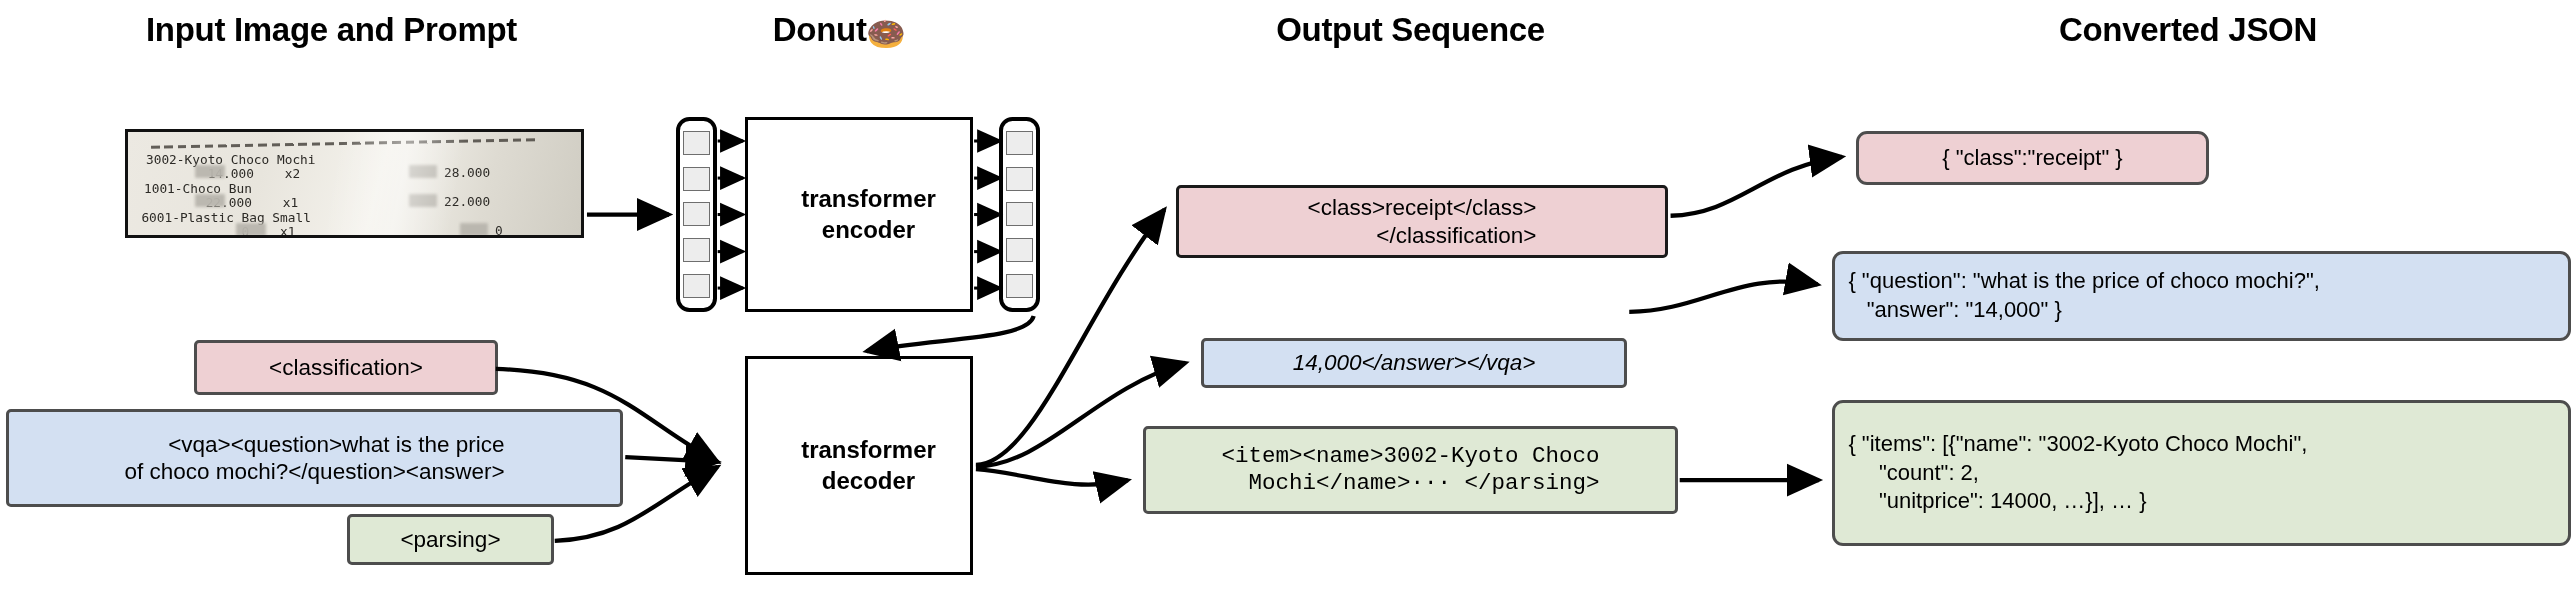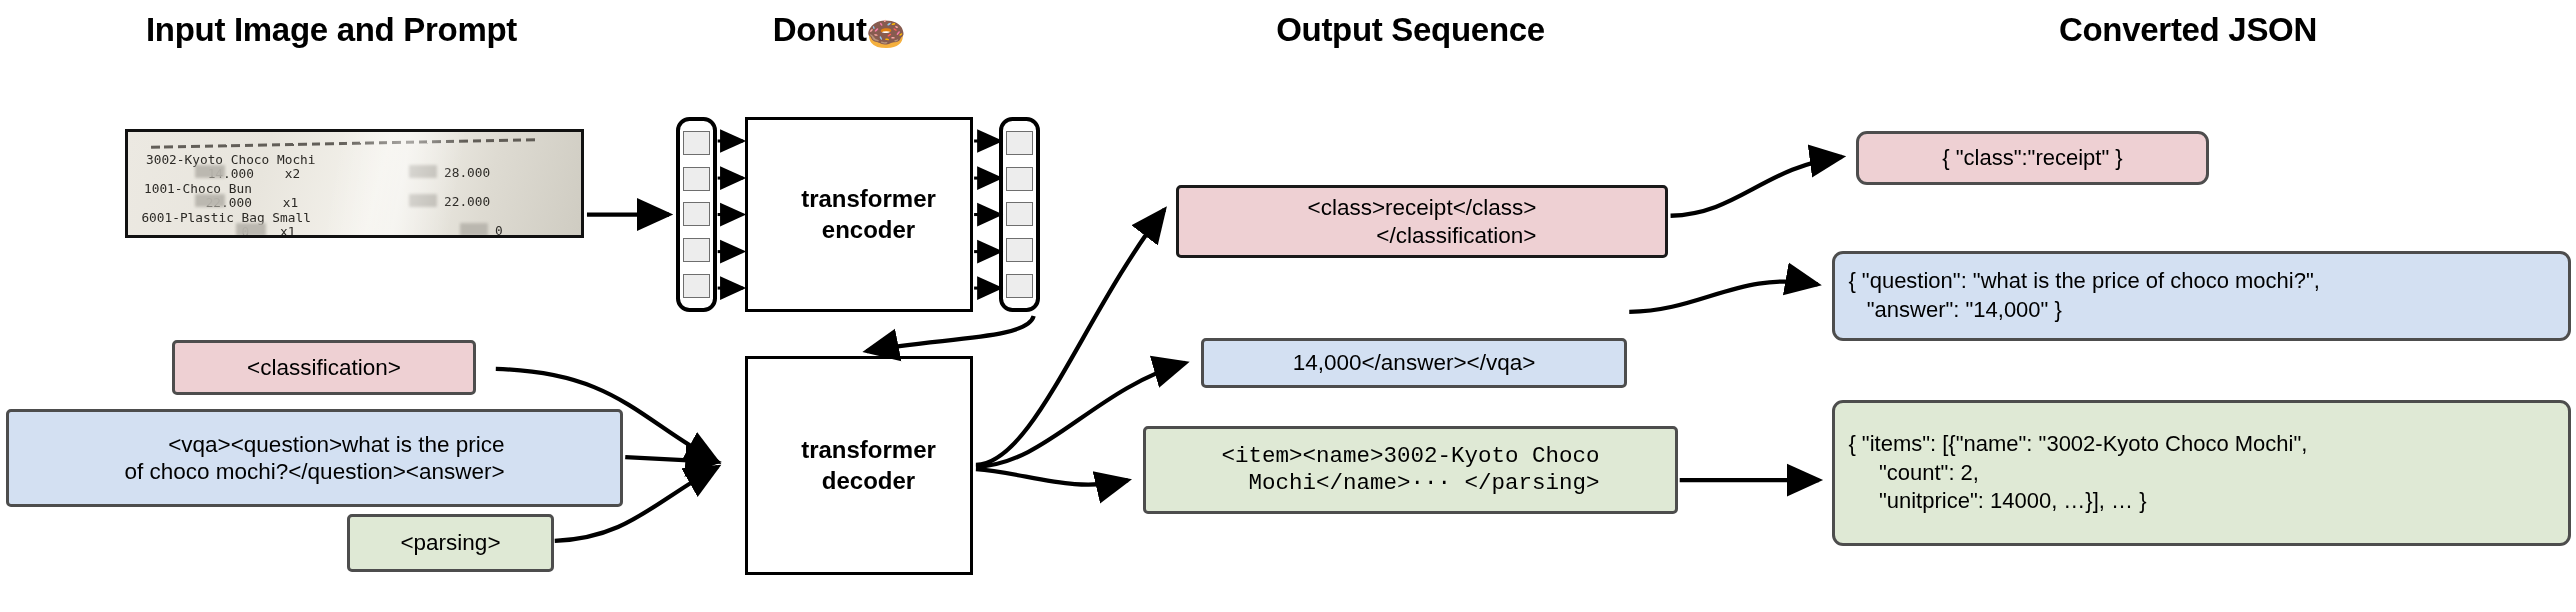--- a/index.html
+++ b/index.html
@@ -194,26 +194,26 @@
     <div class="r-redact" style="left:67px; top:33px;  width:30px; height:13.4px;"></div>
     <div class="r-redact" style="left:67px; top:62px; width:30px; height:13.4px;"></div>
     <div class="r-redact" style="left:108px; top:91px; width:30px; height:13.4px;"></div>
     <div class="r-redact" style="left:281px; top:33px;  width:28px; height:13.4px;"></div>
     <div class="r-redact" style="left:281px; top:62px; width:28px; height:13.4px;"></div>
     <div class="r-redact" style="left:332px; top:91px; width:28px; height:13.4px;"></div>
 
     <div class="glare"></div>
   </div>
 
-  <div class="tagbox pink" style="left:172px; top:340px; width:304px; height:55px;">&lt;classification&gt;</div>
+  <div class="tagbox pink" style="left:194px; top:340px; width:304px; height:55px;">&lt;classification&gt;</div>
 
   <div class="tagbox blue" style="left:6px; top:409px; width:617px; height:98px;">&lt;vqa&gt;&lt;question&gt;what is the price
 of choco mochi?&lt;/question&gt;&lt;answer&gt;</div>
 
-  <div class="tagbox green" style="left:347px; top:514px; width:207px; height:58px;">&lt;parsing&gt;</div>
+  <div class="tagbox green" style="left:347px; top:514px; width:207px; height:51px;">&lt;parsing&gt;</div>
 
   <div class="tokstack" style="left:676px; top:117px; width:41px; height:195px;">
     <div class="tok"></div>
     <div class="tok"></div>
     <div class="tok"></div>
     <div class="tok"></div>
     <div class="tok"></div>
   </div>
 
   <div class="tokstack" style="left:999px; top:117px; width:41px; height:195px;">
@@ -226,21 +226,21 @@
 
   <div class="xbox" style="left:745px; top:117px; width:228px; height:195px;">transformer
 encoder</div>
 
   <div class="xbox" style="left:745px; top:356px; width:228px; height:219px;">transformer
 decoder</div>
 
   <div class="tagbox pink dark-edge" style="left:1176px; top:185px; width:492px; height:73px;">&lt;class&gt;receipt&lt;/class&gt;
 &lt;/classification&gt;</div>
 
-  <div class="tagbox blue" style="left:1201px; top:338px; width:426px; height:50px;">14,000&lt;/answer&gt;&lt;/vqa&gt;</div>
+  <div class="tagbox blue" style="left:1201px; top:338px; width:426px; height:50px;font-style:italic;">14,000&lt;/answer&gt;&lt;/vqa&gt;</div>
 
   <div class="tagbox green" style="left:1143px; top:426px; width:535px; height:88px;font-family:Liberation Mono, monospace;">&lt;item&gt;&lt;name&gt;3002-Kyoto Choco
 Mochi&lt;/name&gt;··· &lt;/parsing&gt;</div>
 
   <div class="jsonbox pink dark-edge" style="left:1856px; top:131px; width:353px; height:54px; align-items:center;">{ "class":"receipt" }</div>
 
   <div class="jsonbox blue" style="left:1832px; top:251px; width:739px; height:90px;">{ "question": "what is the price of choco mochi?",
    "answer": "14,000" }</div>
 
   <div class="jsonbox green" style="left:1832px; top:400px; width:739px; height:146px;">{ "items": [{"name": "3002-Kyoto Choco Mochi",

